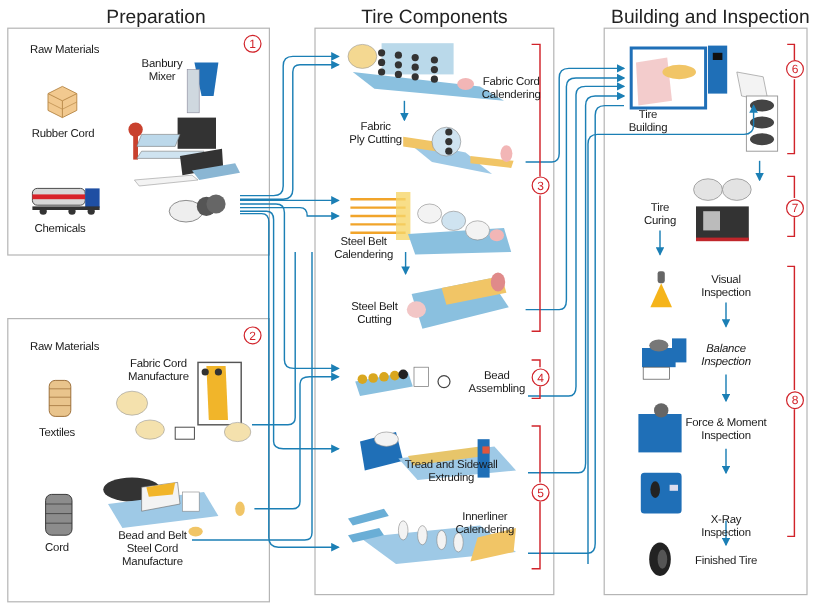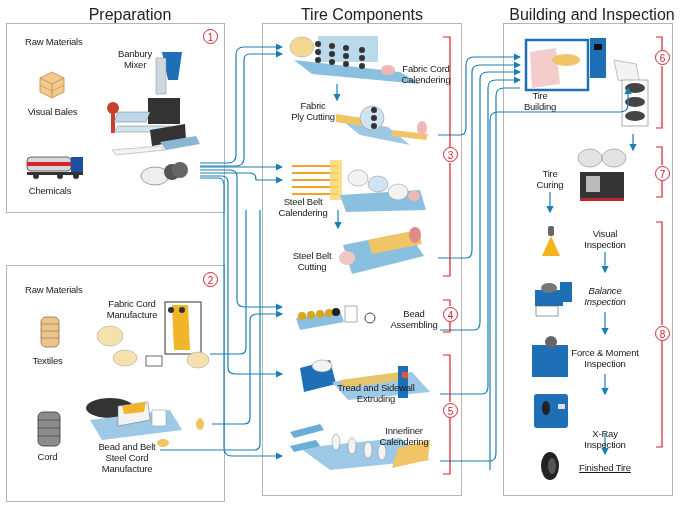--- a/index.html
+++ b/index.html
@@ -277,21 +277,21 @@
 <div class="step" style="left:203px;top:29px;">1</div>
 <div class="step" style="left:203px;top:272px;">2</div>
 <div class="step" style="left:443px;top:147px;">3</div>
 <div class="step" style="left:443px;top:307px;">4</div>
 <div class="step" style="left:443px;top:403px;">5</div>
 <div class="step" style="left:655px;top:50px;">6</div>
 <div class="step" style="left:655px;top:166px;">7</div>
 <div class="step" style="left:655px;top:326px;">8</div>
 
 <div class="lbl lbl-l" style="left:25px;top:36px;">Raw Materials</div>
-<div class="lbl" style="left:20px;top:106px;width:65px;">Visual Bales</div>
+<div class="lbl" style="left:20px;top:106px;width:65px;">Rubber Cord</div>
 <div class="lbl" style="left:20px;top:185px;width:60px;">Chemicals</div>
 <div class="lbl" style="left:110px;top:48px;width:50px;">Banbury
 Mixer</div>
 
 <div class="lbl lbl-l" style="left:25px;top:284px;">Raw Materials</div>
 <div class="lbl" style="left:20px;top:355px;width:55px;">Textiles</div>
 <div class="lbl" style="left:20px;top:451px;width:55px;">Cord</div>
 <div class="lbl" style="left:102px;top:298px;width:60px;">Fabric Cord
 Manufacture</div>
 <div class="lbl" style="left:92px;top:441px;width:70px;">Bead and Belt
@@ -318,13 +318,13 @@
 <div class="lbl" style="left:525px;top:168px;width:50px;">Tire
 Curing</div>
 <div class="lbl" style="left:580px;top:228px;width:50px;">Visual
 Inspection</div>
 <div class="lbl" style="left:580px;top:285px;width:50px;font-style:italic;">Balance
 Inspection</div>
 <div class="lbl" style="left:570px;top:347px;width:70px;">Force &amp; Moment
 Inspection</div>
 <div class="lbl" style="left:580px;top:407px;width:50px;margin-top:21px;">X-Ray
 Inspection</div>
-<div class="lbl" style="left:570px;top:462px;width:70px;text-decoration:underline;">Finished Tire</div>
+<div class="lbl" style="left:570px;top:462px;width:70px;">Finished Tire</div>
 
 </body></html>

